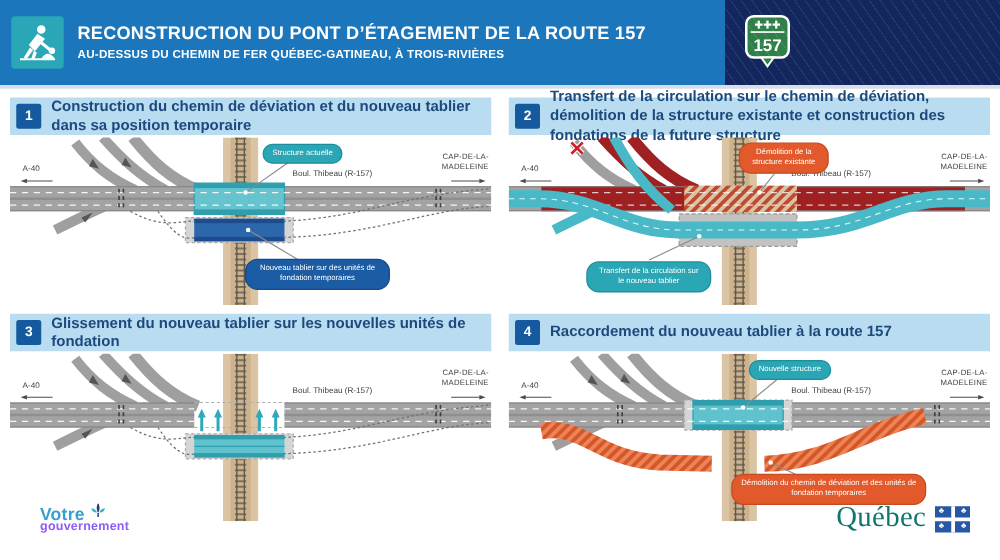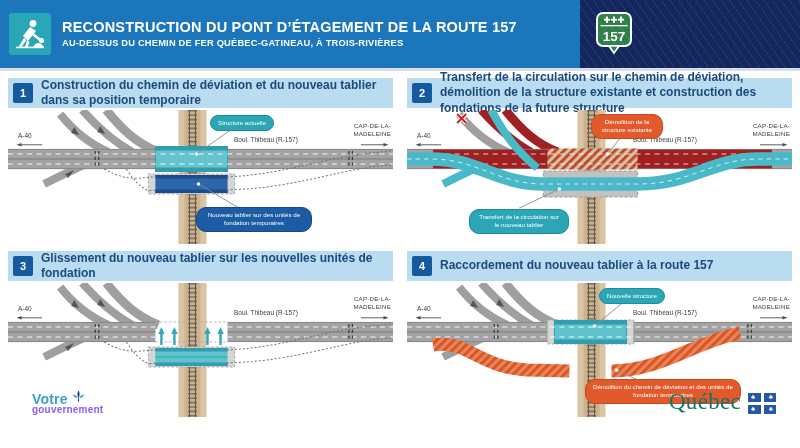--- a/index.html
+++ b/index.html
@@ -29,21 +29,21 @@
   .lbl-a40{left:10px;top:22px;}
   .lbl-boul{left:226px;top:26px;}
   .lbl-cap{right:2px;top:12px;text-align:right;white-space:pre-line;line-height:1.25;font-size:6.2px;letter-spacing:.2px;}
 
   .callout{position:absolute;color:#fff;font-size:6.2px;line-height:1.35;text-align:center;padding:3px 7px;border-radius:10px;box-sizing:border-box;}
   .callout.teal{background:#2ba6b5;border:1px solid #1d8d9c;}
   .callout.navy{background:#1b5ca5;border:1px solid #134a8a;}
   .callout.orange{background:#e25a2b;border:1px solid #c44a20;}
 
   
-  .footer{position:absolute;left:0;right:0;bottom:16px;height:45px;}
+  .footer{position:absolute;left:0;right:0;bottom:4px;height:45px;}
   .votre-logo{position:absolute;left:32px;top:5px;line-height:1;}
   .votre-line1{display:flex;align-items:flex-start;}
   .votre-word{color:#3aa0cb;font-weight:bold;font-size:14px;letter-spacing:.2px;}
   .gouv-word{color:#8b5cf6;font-weight:bold;font-size:10px;margin-top:-1px;letter-spacing:.2px;}
   .fleur{margin-left:4px;margin-top:-2px;}
   .quebec-logo{position:absolute;right:24px;top:2px;display:flex;align-items:center;}
   .quebec-word{font-family:"Liberation Serif",serif;font-size:23px;color:#0f766e;letter-spacing:.3px;}
   .qc-flag{width:28px;height:21px;background:#2857a4;position:relative;margin-left:7px;margin-top:2px;}
   .qc-flag .bar-v{position:absolute;left:12.5px;top:0;width:3px;height:100%;background:#fff;}
   .qc-flag .bar-h{position:absolute;top:9px;left:0;height:3px;width:100%;background:#fff;}

